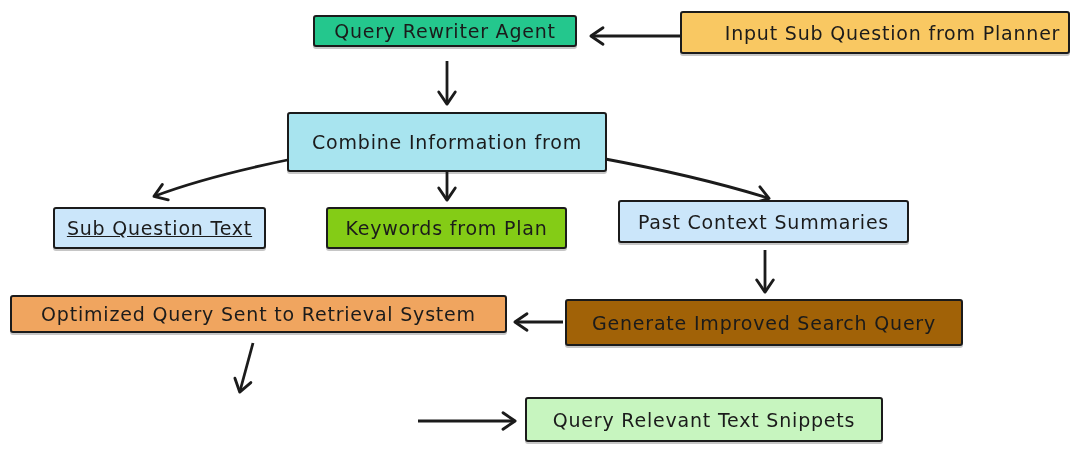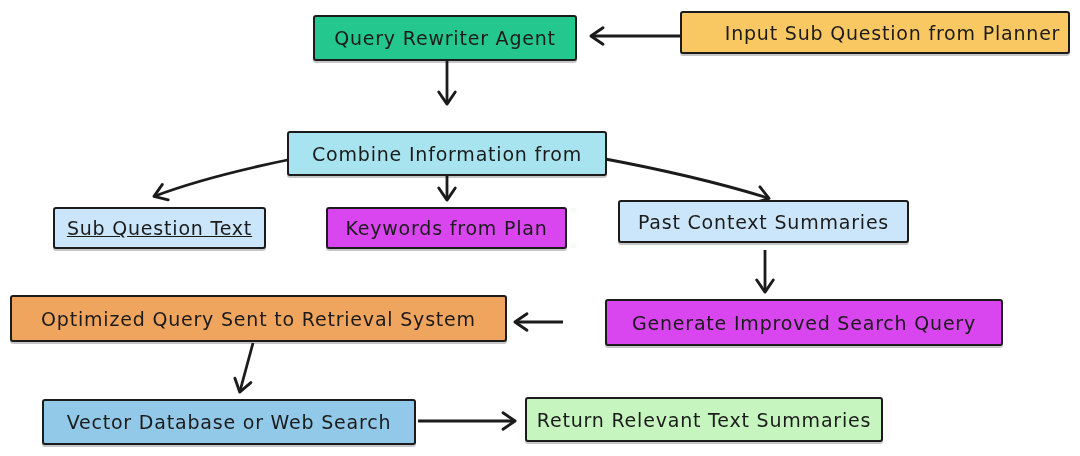--- a/index.html
+++ b/index.html
@@ -29,27 +29,27 @@
     border: 2px solid #1b1b1b;
     border-radius: 3px;
     box-sizing: border-box;
     color: #1b1b1b;
     font-size: 19px;
     letter-spacing: 0.8px;
     white-space: nowrap;
     box-shadow: 0 2px 0 rgba(27,27,27,0.25);
   }
   
-  .n-agent    { left: 313px; top: 15px;  width: 264px; height: 46px; text-align: right; }
+  .n-agent    { left: 313px; top: 15px;  width: 264px; height: 32px; text-align: right; }
   .n-input    { left: 680px; top: 11px;  width: 390px; height: 43px; }
-  .n-combine  { left: 287px; top: 112px; width: 320px; height: 45px; margin-top: 19px; }
+  .n-combine  { left: 287px; top: 112px; width: 320px; height: 60px; }
   .n-subq     { left: 53px;  top: 207px; width: 213px; height: 42px; }
   .n-keywords { left: 326px; top: 207px; width: 241px; height: 42px; }
   .n-past     { left: 618px; top: 200px; width: 291px; height: 43px; }
-  .n-optim    { left: 10px;  top: 295px; width: 497px; height: 47px; }
+  .n-optim    { left: 10px;  top: 295px; width: 497px; height: 38px; }
   .n-generate { left: 565px; top: 299px; width: 398px; height: 47px; }
   .n-vector   { left: 42px;  top: 399px; width: 374px; height: 46px; }
   .n-return   { left: 525px; top: 397px; width: 358px; height: 45px; }
 </style>
 </head>
 <body>
 
 <div class="canvas">
 
   <svg class="edges" viewBox="0 0 1080 456" xmlns="http://www.w3.org/2000/svg">
@@ -78,37 +78,34 @@
   </div>
 
   <div class="node n-combine" style="background-color: rgb(168, 228, 239);">
     <span>Combine Information from</span>
   </div>
 
   <div class="node n-subq" style="background-color: rgb(203, 230, 250); text-decoration: underline;">
     <span>Sub Question Text</span>
   </div>
 
-  <div class="node n-keywords" style="background-color: #d946ef;">
+  <div class="node n-keywords" style="background-color: #84cc16;">
     <span>Keywords from Plan</span>
   </div>
 
   <div class="node n-past" style="background-color: rgb(203, 230, 250);">
     <span>Past Context Summaries</span>
   </div>
 
   <div class="node n-optim" style="background-color: rgb(240, 165, 95);">
     <span>Optimized Query Sent to Retrieval System</span>
   </div>
 
-  <div class="node n-generate" style="background-color: #d946ef; margin-left: 40px;">
+  <div class="node n-generate" style="background-color: #a16207;">
     <span>Generate Improved Search Query</span>
   </div>
 
-  <div class="node n-vector" style="background-color: rgb(146, 201, 232);">
-    <span>Vector Database or Web Search</span>
-  </div>
 
   <div class="node n-return" style="background-color: rgb(199, 245, 191);">
-    <span>Return Relevant Text Summaries</span>
+    <span>Query Relevant Text Snippets</span>
   </div>
 
 </div>
 
 </body></html>

